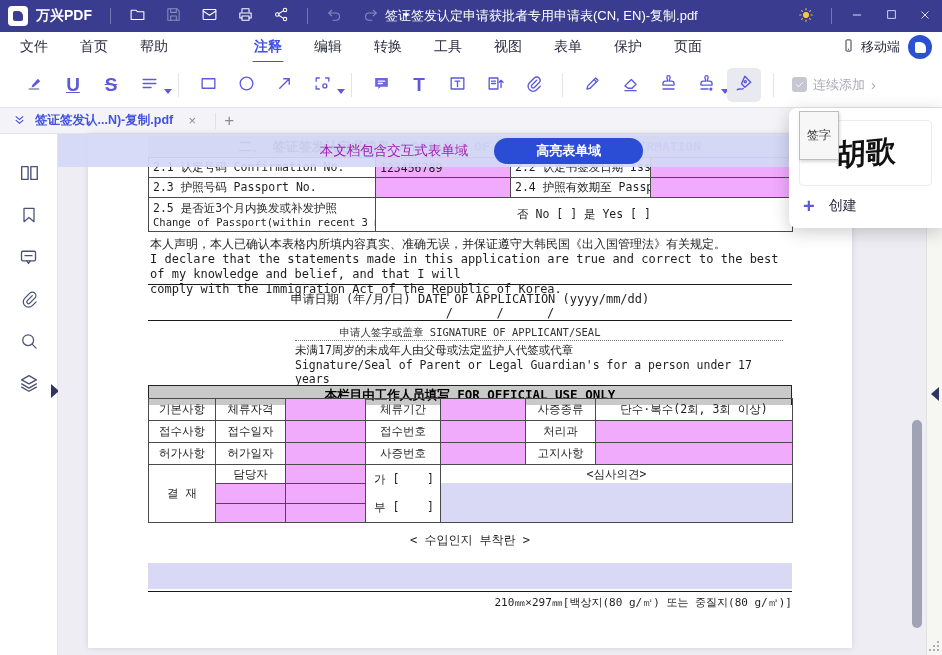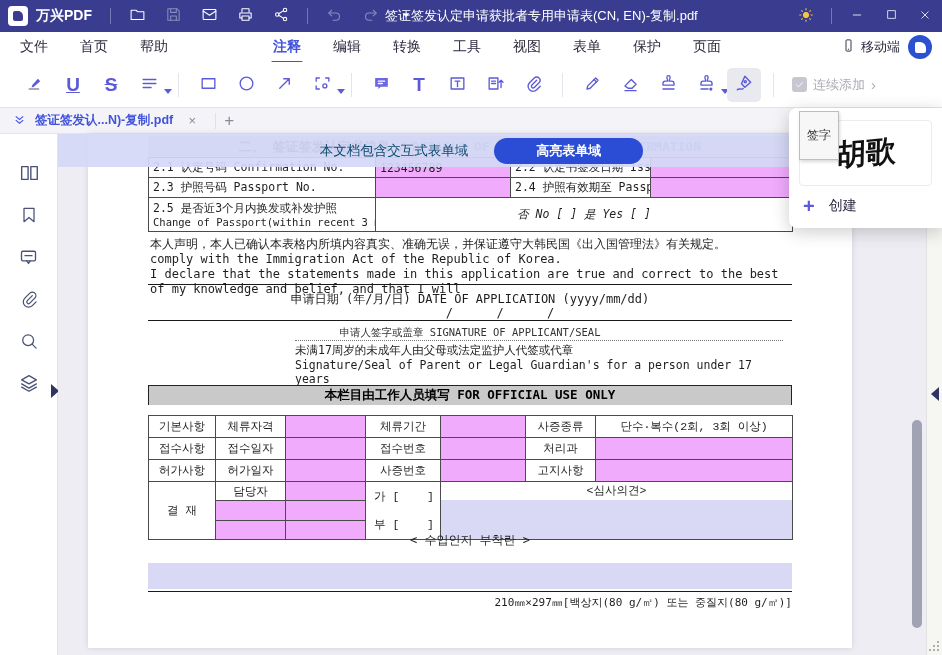--- a/index.html
+++ b/index.html
@@ -19,21 +19,21 @@
   .tb-title { position:absolute; left:385px; top:0; height:32px; display:flex; align-items:center; font-size:13px; color:#fff; }
   .tb-right { position:absolute; right:0; top:0; height:32px; display:flex; align-items:center; }
   .win-btn { width:34px; height:32px; display:flex; align-items:center; justify-content:center; }
   .win-btn svg { stroke:#fff; fill:none; stroke-width:1.4; }
   .sun svg { stroke:#F6C643; fill:#F6C643; }
 
   
   .menubar { position:absolute; left:0; top:32px; width:942px; height:30px; background:#fff; display:flex; align-items:center; font-size:14px; }
   .menu-item { margin:0 14px; padding:4px 2px; color:#2b2b40; position:relative; cursor:default; }
   .menu-item.first { margin-left:18px; }
-  .menu-item.gap { margin-left:87px; }
+  .menu-item.gap { margin-left:68px; }
   .menu-item.active { color:#4253DB; font-weight:bold; }
   .menu-item.active::after { content:""; position:absolute; left:0; right:0; bottom:-4px; height:3px; border-radius:2px; background:#4253DB; }
   .menu-right { position:absolute; right:10px; top:0; height:30px; display:flex; align-items:center; gap:8px; }
   .mobile { display:flex; align-items:center; gap:5px; font-size:13px; color:#2b2b40; }
   .mobile svg { stroke:#2b2b40; fill:none; stroke-width:1.5; }
   .menu-logo { width:24px; height:24px; border-radius:50%; background:#2B50D0; display:flex; align-items:center; justify-content:center; color:#fff; font-weight:bold; font-size:13px; }
   .menu-logo i { display:block; width:11px; height:11px; background:#fff; border-radius:2px 6px 2px 2px; }
 
   
   .toolbar { position:absolute; left:0; top:62px; width:942px; height:46px; background:#fff; border-bottom:1px solid #E4E4EC; display:flex; align-items:center; padding-left:16px; }
@@ -71,44 +71,44 @@
   .doc { font-family:"DejaVu Sans Mono","Liberation Sans",sans-serif; color:#1e1e1e; }
   .sec-header { position:absolute; left:60px; top:2px; width:644px; height:21px; background:#D0D0D5; display:flex; align-items:center; justify-content:center; gap:6px; font-weight:bold; font-size:13px; }
   .sec-cn { color:#45454e; } .sec-en { color:#6a74b8; }
 
   table.f { border-collapse:collapse; table-layout:fixed; }
   table.f td { border:1px solid #4a4a4a; font-size:11.5px; padding:0 4px; overflow:hidden; white-space:nowrap; }
   .fld { background:#f0abfc; }
   .tableA { position:absolute; left:60px; top:23px; width:644px; }
   .tableA td { height:20px; }
   .tableA .tall { height:34px;margin-left:20px; }
-  .center { text-align:center;font-style:italic; }
+  .center { text-align:center; }
   .pre { white-space:pre; }
 
   .decl { position:absolute; left:62px; top:103px; width:642px; font-size:12px; line-height:15px; }
   .hr { position:absolute; left:60px; width:644px; border-top:1.5px solid #1a1a1a; }
   .date-label { position:absolute; left:60px; top:157px; width:644px; text-align:center; font-size:12px; }
   .slashes { position:absolute; left:90px; top:172px; width:644px; text-align:center; font-size:12px; }
   .sign-label { position:absolute; left:60px; top:192px; width:644px; text-align:center; font-size:10.5px; color:#333; }
   .guardian { position:absolute; left:207px; top:206px; width:488px; border-top:1px dotted #777; padding-top:2px; font-size:11.5px; line-height:14.5px; }
   .off-header { position:absolute; left:60px; top:251px; width:644px; height:20px; background:#C9C9C9; border:1.5px solid #222; border-bottom:none; display:flex; align-items:center; justify-content:center; font-weight:bold; font-size:12.5px; color:#000; }
-  .off-table { position:absolute; left:60px; top:281px; width:644px;font-family:Liberation Mono, monospace; }
+  .off-table { position:absolute; left:60px; top:264px; width:644px; }
   .off-table td { height:22px; text-align:center; }
   .off-table td.ap { height:19px; }
   .gabu { display:flex; flex-direction:column; justify-content:space-around; height:100%; padding-left:4px; text-align:left; }
   .opinion-cell { vertical-align:top; text-align:left; padding:0 !important; }
   .opinion-label { height:18px; line-height:18px; padding:0 4px; font-size:11.5px; }
   .opinion-fld { height:39px; background:#D9D9F6; }
   .stamp-label { position:absolute; left:60px; top:398px; width:644px; text-align:center; font-size:12px; }
   .purple-bar { position:absolute; left:60px; top:429px; width:644px; height:26px; background:#D9D9F6; }
   .paper-spec { position:absolute; left:60px; top:461px; width:644px; text-align:right; font-size:11px; }
 
   
   .notif { position:absolute; left:0; top:0; width:847px; height:33px; background:rgba(213,216,246,.92); display:flex; align-items:center; justify-content:center; gap:26px; z-index:5; }
-  .notif-text { font-size:13.5px; color:#0c4a6e; }
+  .notif-text { font-size:13.5px; color:#a21caf; }
   .notif-btn { background:#2B4CD4; color:#fff; font-size:13px; font-weight:bold; border:none; border-radius:13px; padding:4px 42px; }
 
   
   .scroll-track { position:absolute; right:2px; top:0; width:14px; height:521px; }
   .scroll-thumb { position:absolute; right:2px; top:286px; width:10px; height:208px; background:#9FA3B4; border-radius:5px; }
   .rightstrip { position:absolute; left:926px; top:0; width:16px; height:521px; background:#F6F6F3; border-left:1px solid #E2E2E2; }
   .rs-handle { position:absolute; right:3px; top:253px; width:0; height:0; border-top:7px solid transparent; border-bottom:7px solid transparent; border-right:8px solid #2F3560; }
   .grip { position:absolute; right:3px; bottom:4px; width:10px; height:10px; }
   .grip i { position:absolute; width:2px; height:2px; background:#ADADAD; }
 
@@ -435,22 +435,22 @@
               <div>2.5 是否近3个月内换发或补发护照</div>
               <div style="font-size:10.5px">Change of Passport(within recent 3 months)</div>
             </td>
             <td class="tall center pre" colspan="3">否 No [    ]      是 Yes [    ]</td>
           </tr>
         </tbody>
           </table>
 
         <div class="decl">
           <div>本人声明，本人已确认本表格内所填内容真实、准确无误，并保证遵守大韩民国《出入国管理法》有关规定。</div>
+          <div>I declare that the statements made in this application are true and correct to the best of my knowledge and belief, and that I will</div>
           <div>comply with the Immigration Act of the Republic of Korea.</div>
-          <div>I declare that the statements made in this application are true and correct to the best of my knowledge and belief, and that I will</div>
         </div>
 
         <div class="hr" style="top:150px"></div>
         <div class="date-label">申请日期 (年/月/日) DATE OF APPLICATION (yyyy/mm/dd)</div>
         <div class="slashes pre">/      /      /</div>
         <div class="hr" style="top:186px"></div>
         <div class="sign-label">申请人签字或盖章 SIGNATURE OF APPLICANT/SEAL</div>
 
         <div class="guardian">
           <div>未满17周岁的未成年人由父母或法定监护人代签或代章</div>

